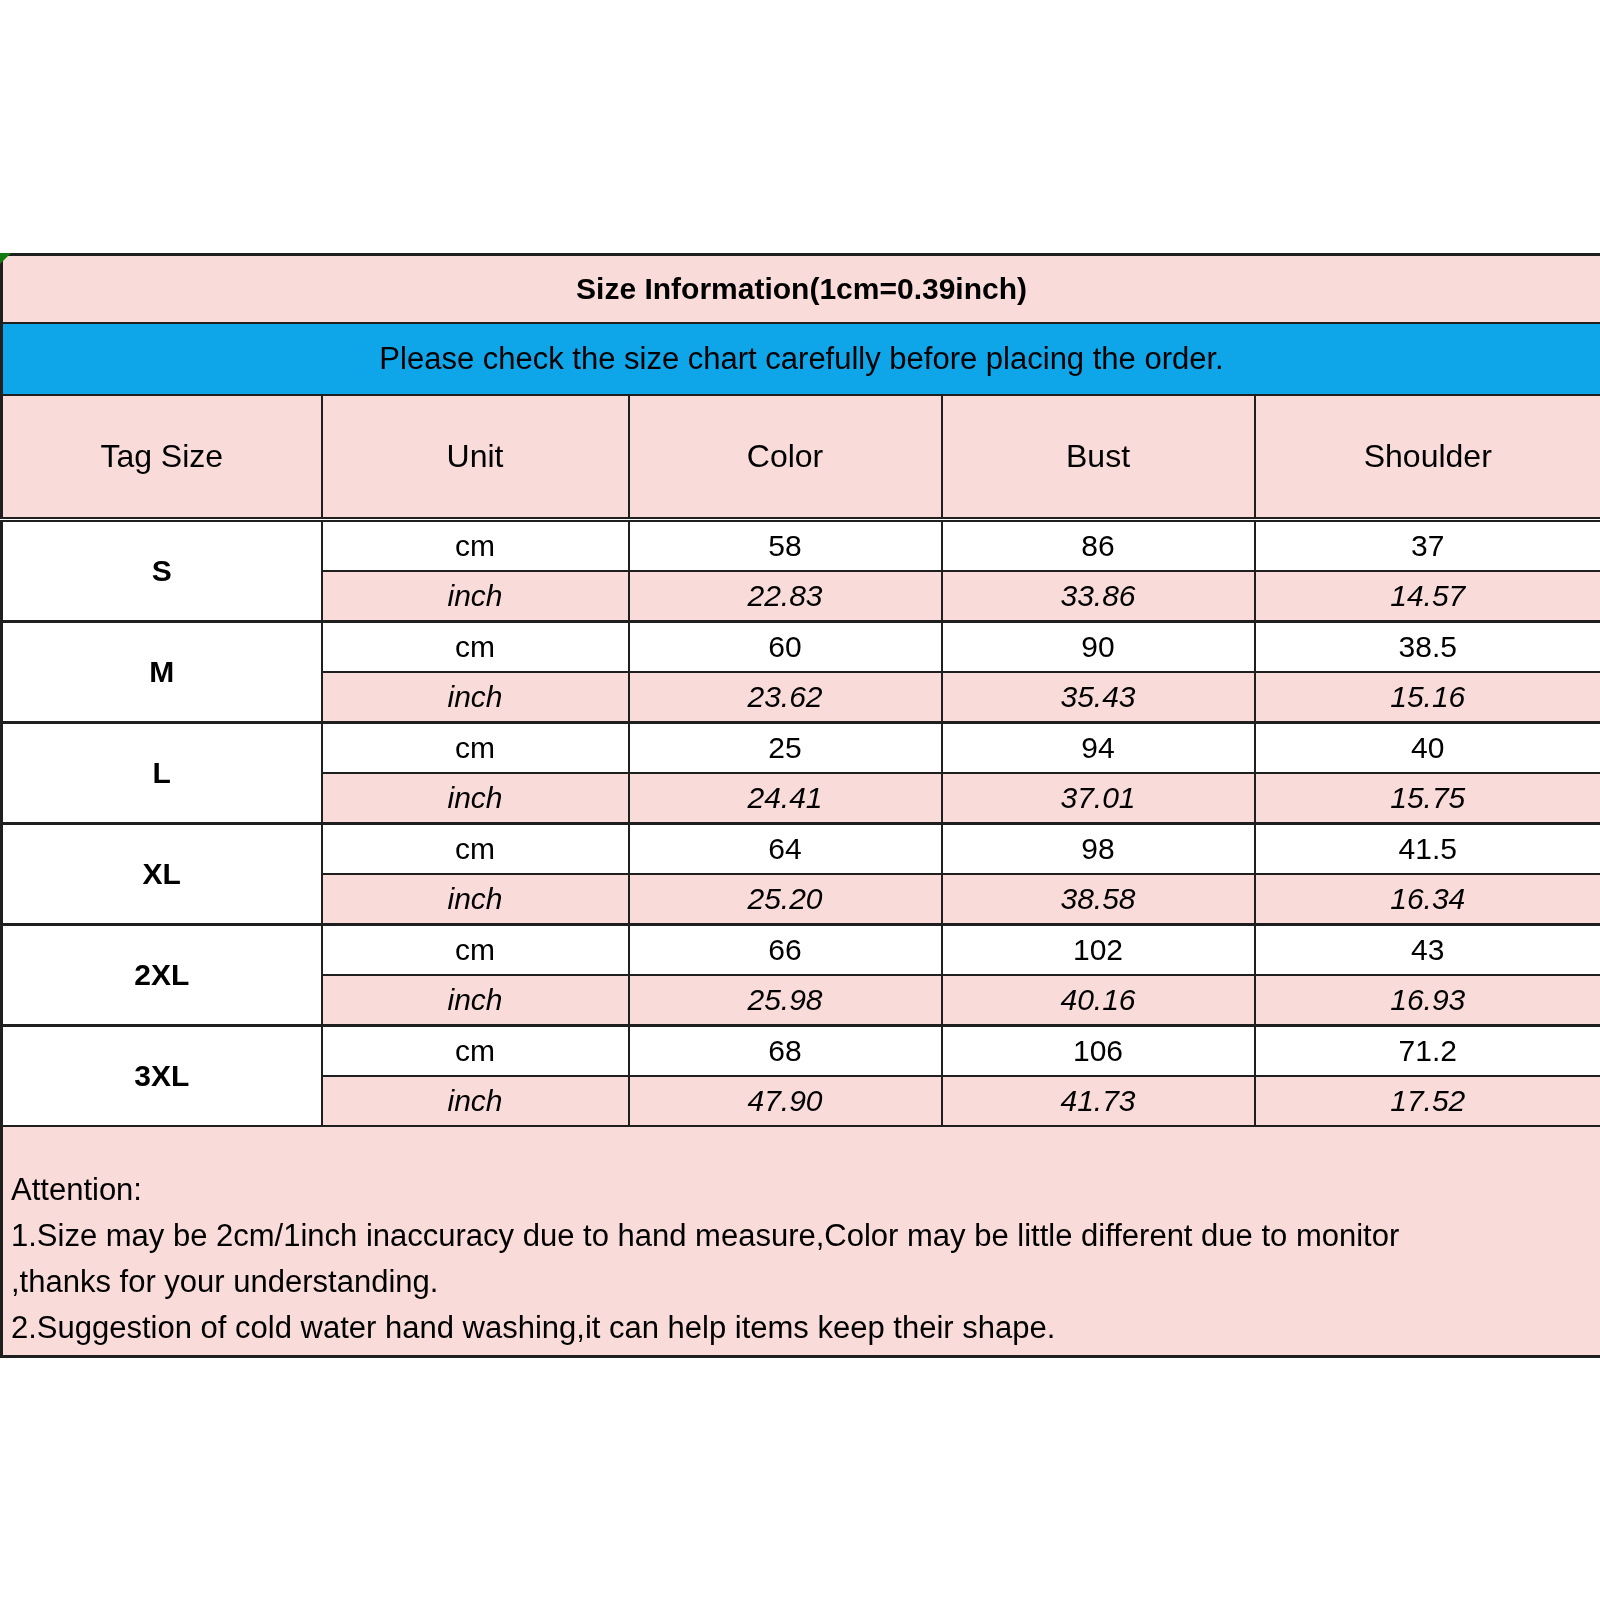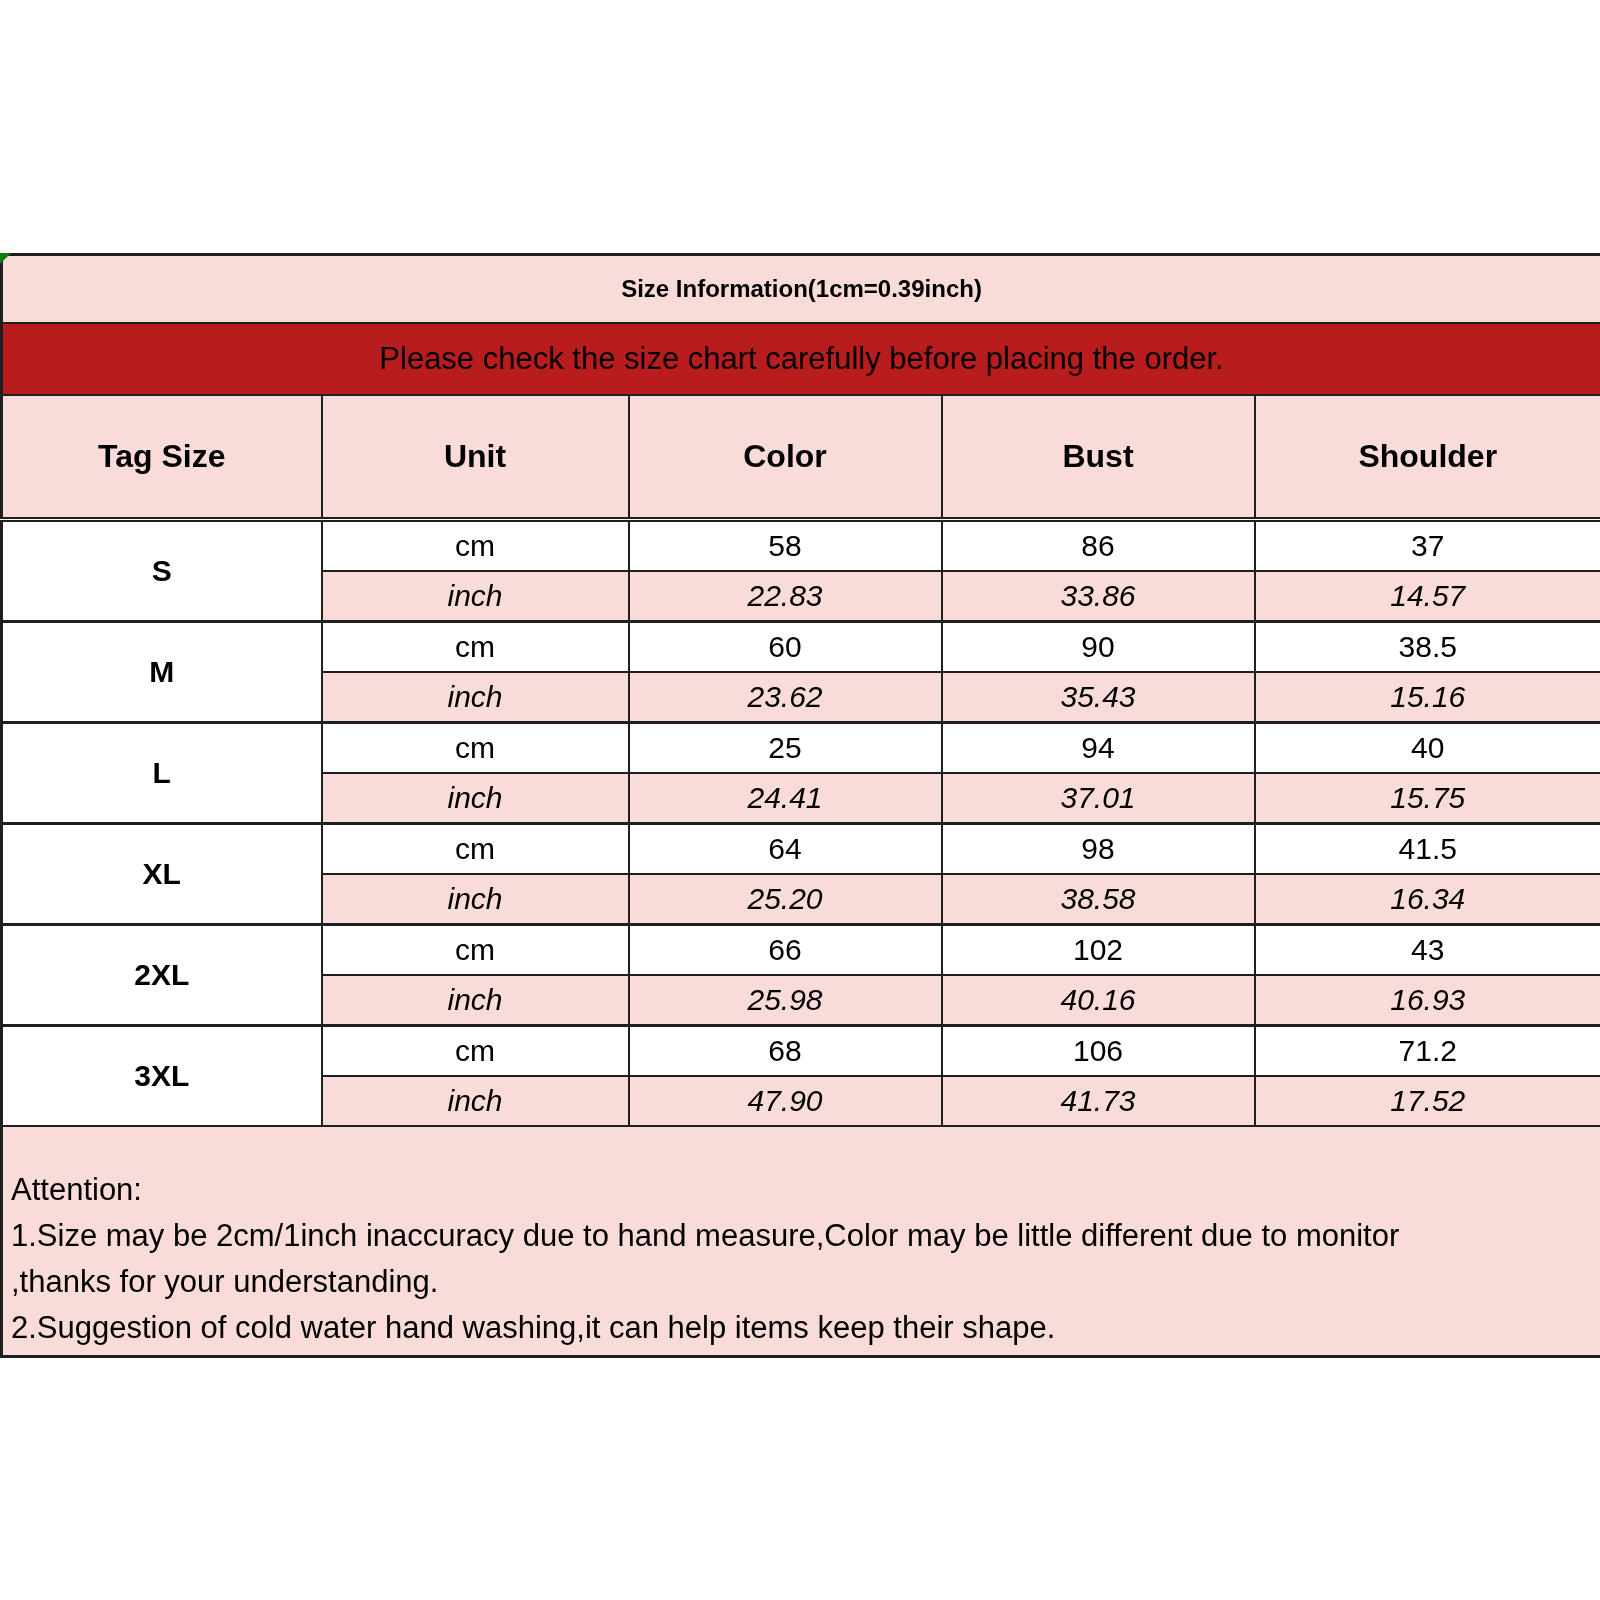--- a/index.html
+++ b/index.html
@@ -30,31 +30,31 @@
     border: 2px solid #1f1f1f;
     text-align: center;
     vertical-align: middle;
     overflow: hidden;
     padding: 0;
   }
   tr.title-row td {
     height: 66px;
     background: #f9dbd9;
     font-weight: bold;
-    font-size: 24px;
+    font-size: 30px;
   }
   tr.subtitle-row td {
     height: 70px;
-    background: #b91c1c;
+    background: #0ea5e9;
     font-size: 31px;
   }
   tr.header-row td {
     height: 121px;
     background: #f9dbd9;
-    font-weight: bold;
+    font-weight: normal;
     font-size: 32px;
     border-bottom: 5px double #1f1f1f;
   }
   tr.cm-row td, tr.inch-row td {
     height: 48px;
     font-size: 30px;
   }
   tr.cm-row td { background: #ffffff; }
   tr.inch-row td { background: #f9dbd9; font-style: italic; }
   tr.cm-row td.group-start { border-top: 3px solid #1f1f1f; }

